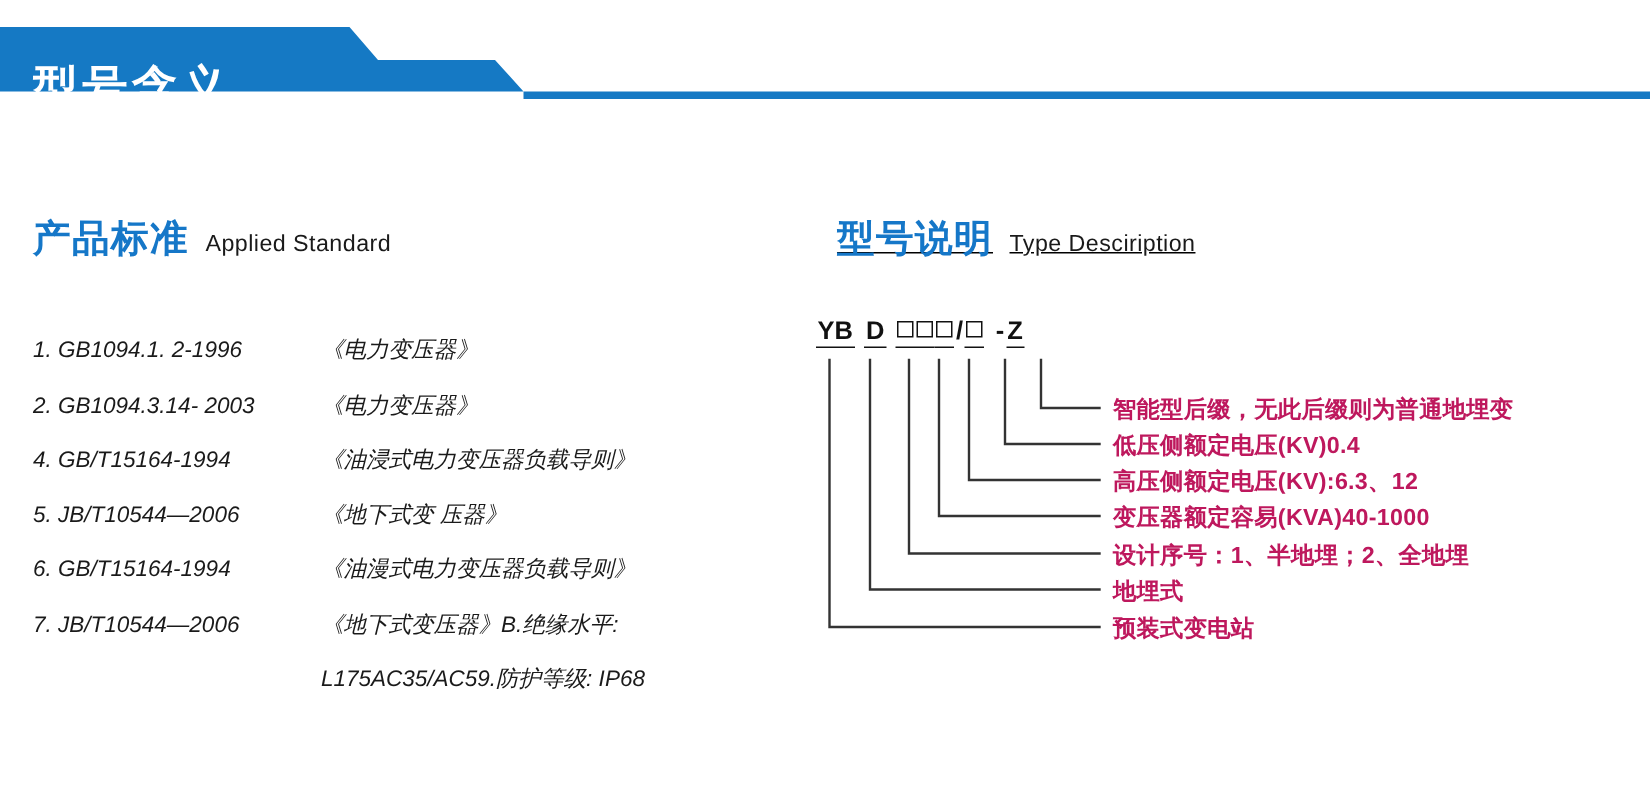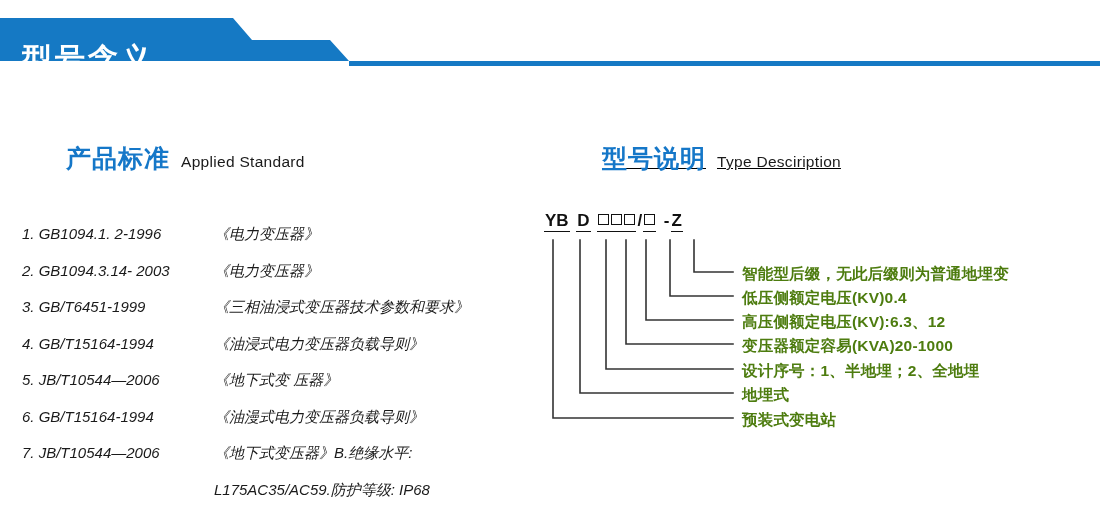--- a/index.html
+++ b/index.html
@@ -51,21 +51,20 @@
     color: #ffffff;
     letter-spacing: 1.6px;
     line-height: 1;
     white-space: nowrap;
   }
 
   
   .section-heading {
     position: absolute;
     white-space: nowrap;
-    margin-left: 44px;
   }
   .heading-cn {
     font-size: 25px;
     font-weight: bold;
     color: #1577c8;
     letter-spacing: 1px;
     vertical-align: baseline;
   }
   .heading-en {
     font-size: 15.5px;
@@ -150,21 +149,21 @@
     position: absolute;
     left: 0;
     top: 0;
     width: 552px;
   }
   .diagram-label {
     position: absolute;
     left: 206px;
     font-size: 15.5px;
     font-weight: bold;
-    color: #4d7c0f;
+    color: #be185d;
     white-space: nowrap;
     letter-spacing: 0.2px;
     line-height: 1;
   }
 </style>
 </head>
 <body>
 
 <div id="header-banner">
   <svg id="banner-shape" width="1100" height="58" viewBox="0 0 1100 58" preserveAspectRatio="none">
@@ -184,23 +183,20 @@
 </div>
 
 <div id="standards-list">
   <div class="std-row">
     <span class="std-code"><span>1.</span> <span>GB1094.1. 2-1996</span></span><span class="std-name">《电力变压器》</span>
   </div>
   <div class="std-row">
     <span class="std-code"><span>2.</span> <span>GB1094.3.14- 2003</span></span><span class="std-name">《电力变压器》</span>
   </div>
   <div class="std-row">
-    <span class="std-code"><span>3.</span> <span>GB/T6451-1999</span></span><span class="std-name">《三相油浸式变压器技术参数和要求》</span>
-  </div>
-  <div class="std-row">
     <span class="std-code"><span>4.</span> <span>GB/T15164-1994</span></span><span class="std-name">《油浸式电力变压器负载导则》</span>
   </div>
   <div class="std-row">
     <span class="std-code"><span>5.</span> <span>JB/T10544—2006</span></span><span class="std-name">《地下式变 压器》</span>
   </div>
   <div class="std-row">
     <span class="std-code"><span>6.</span> <span>GB/T15164-1994</span></span><span class="std-name">《油漫式电力变压器负载导则》</span>
   </div>
   <div class="std-row">
     <span class="std-code"><span>7.</span> <span>JB/T10544—2006</span></span><span class="std-name">《地下式变压器》B.绝缘水平:</span>
@@ -236,18 +232,18 @@
       <path d="M44,28 L44,181 L197,181"></path>
 
       <path d="M17,28 L17,206 L197,206"></path>
     </g>
   </svg>
 
   <div id="diagram-labels">
     <div class="diagram-label" style="top:54px">智能型后缀，无此后缀则为普通地埋变</div>
     <div class="diagram-label" style="top:78px">低压侧额定电压(KV)0.4</div>
     <div class="diagram-label" style="top:102px">高压侧额定电压(KV):6.3、12</div>
-    <div class="diagram-label" style="top:126px">变压器额定容易(KVA)20-1000</div>
+    <div class="diagram-label" style="top:126px">变压器额定容易(KVA)40-1000</div>
     <div class="diagram-label" style="top:151px">设计序号：1、半地埋；2、全地埋</div>
     <div class="diagram-label" style="top:175px">地埋式</div>
     <div class="diagram-label" style="top:200px">预装式变电站</div>
   </div>
 </div>
 
 </body></html>

